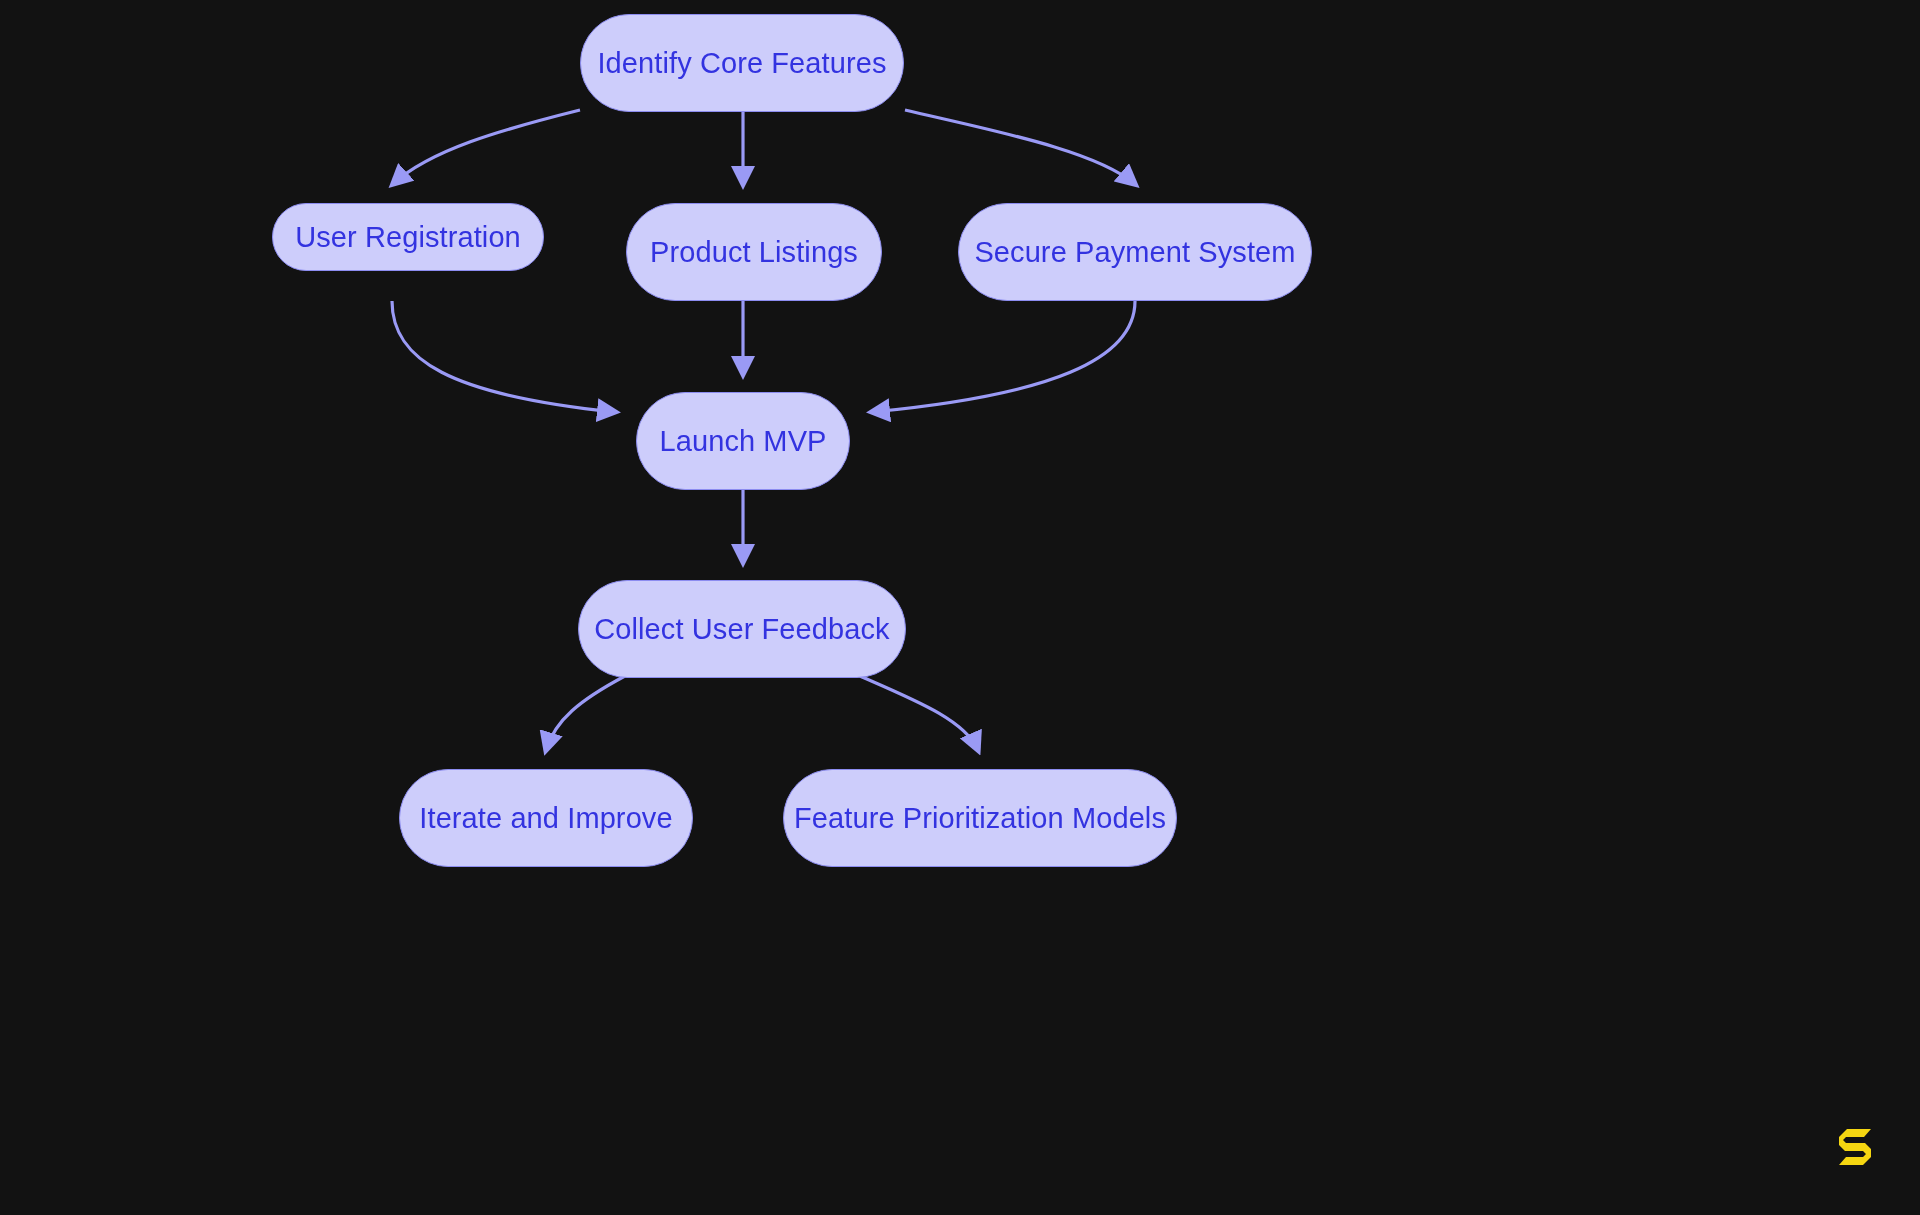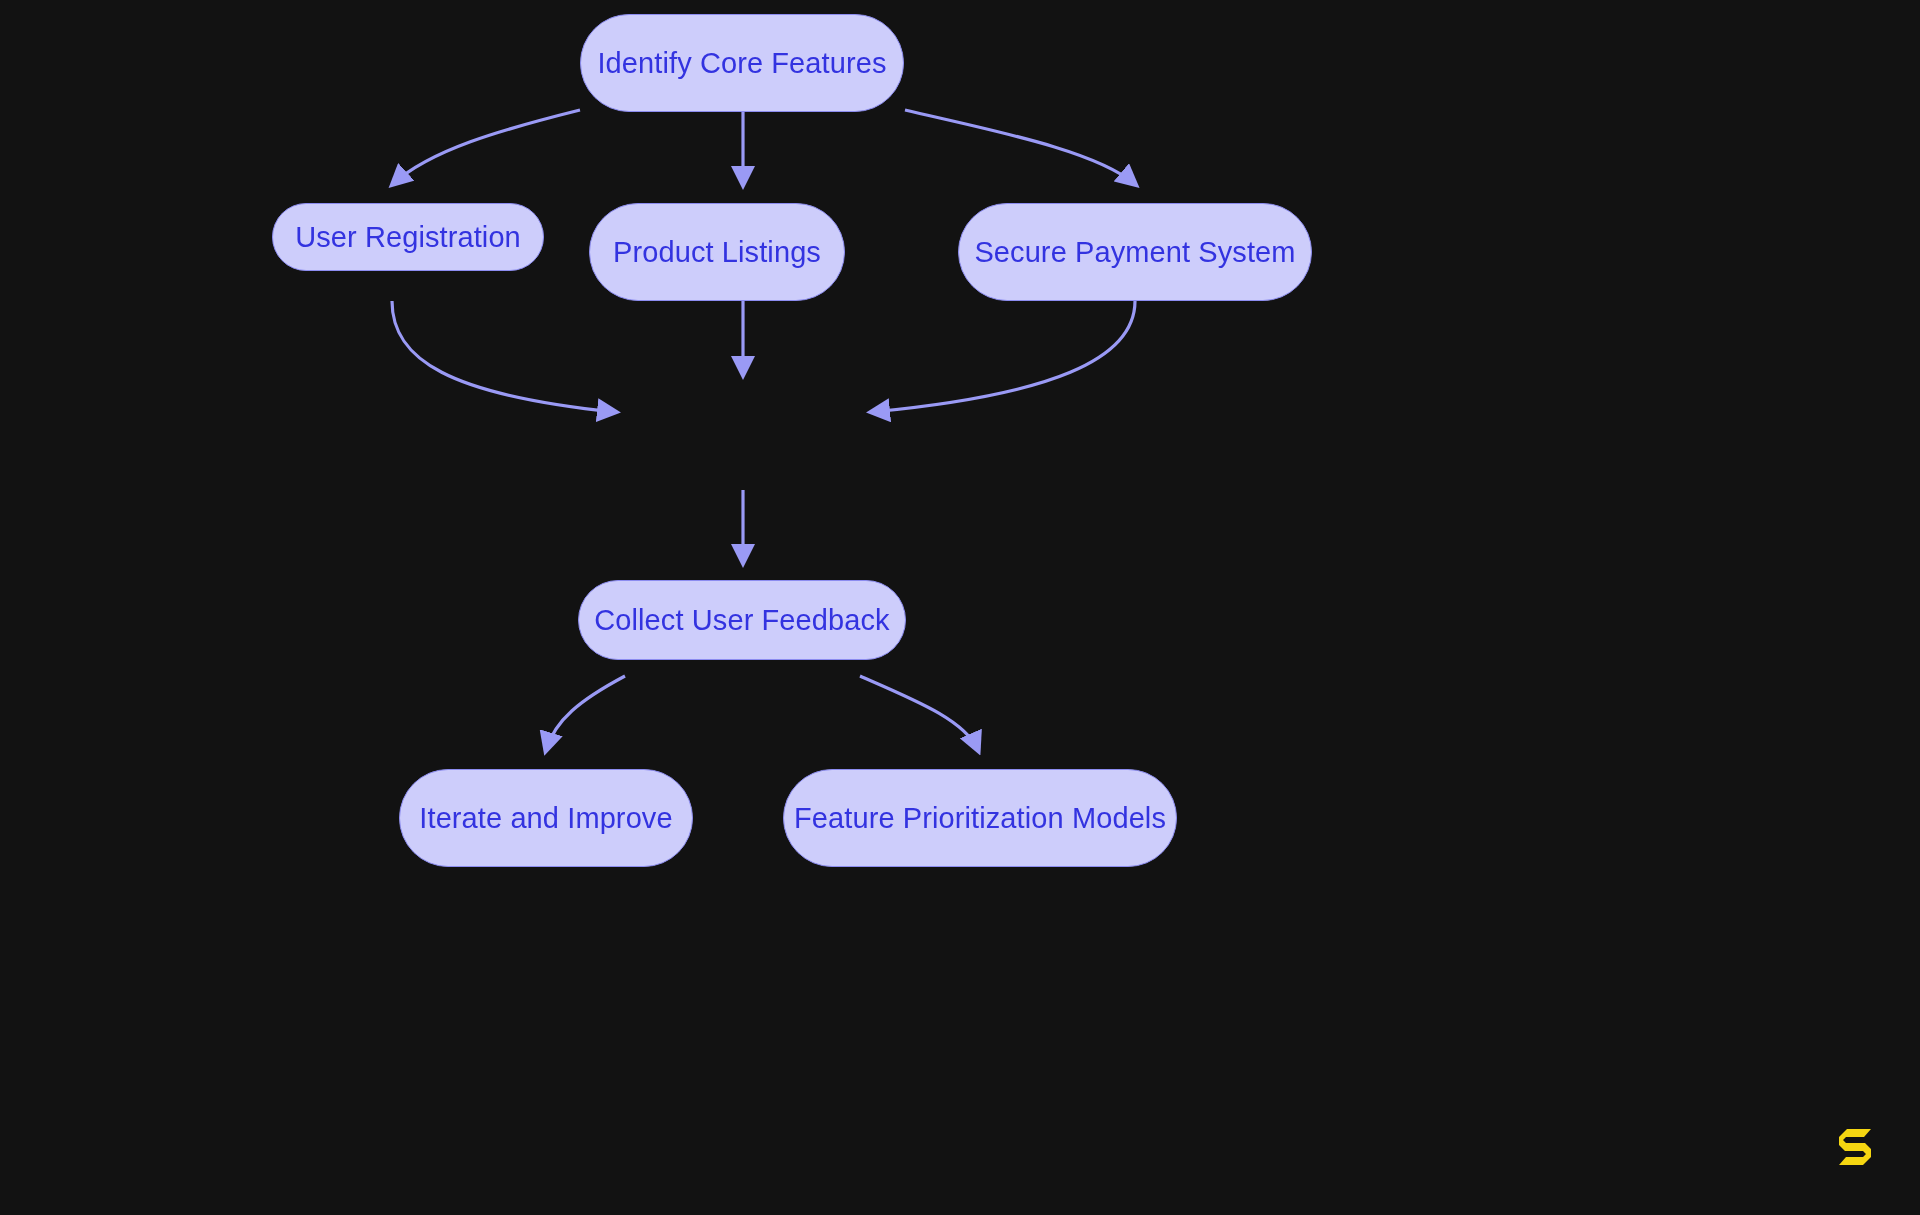--- a/index.html
+++ b/index.html
@@ -82,30 +82,33 @@
   </svg>
 
   <div class="node" style="left:580px; top:14px; width:324px; height:98px;">
     <span>Identify Core Features</span>
   </div>
 
   <div class="node" style="left:272px; top:203px; width:272px; height:68px;">
     <span>User Registration</span>
   </div>
 
-  <div class="node" style="left:589px; top:203px; width:256px; height:98px;">
+  <div class="node" style="left:626px; top:203px; width:256px; height:98px;">
     <span>Product Listings</span>
   </div>
 
   <div class="node" style="left:958px; top:203px; width:354px; height:98px;">
     <span>Secure Payment System</span>
   </div>
 
+  <div class="node" style="left:636px; top:392px; width:214px; height:98px;">
+    <span>Launch MVP</span>
+  </div>
 
-  <div class="node" style="left:578px; top:580px; width:328px; height:80px;">
+  <div class="node" style="left:578px; top:580px; width:328px; height:98px;">
     <span>Collect User Feedback</span>
   </div>
 
   <div class="node" style="left:783px; top:769px; width:394px; height:98px;">
     <span>Feature Prioritization Models</span>
   </div>
 
   <div class="node" style="left:399px; top:769px; width:294px; height:98px;">
     <span>Iterate and Improve</span>
   </div>

